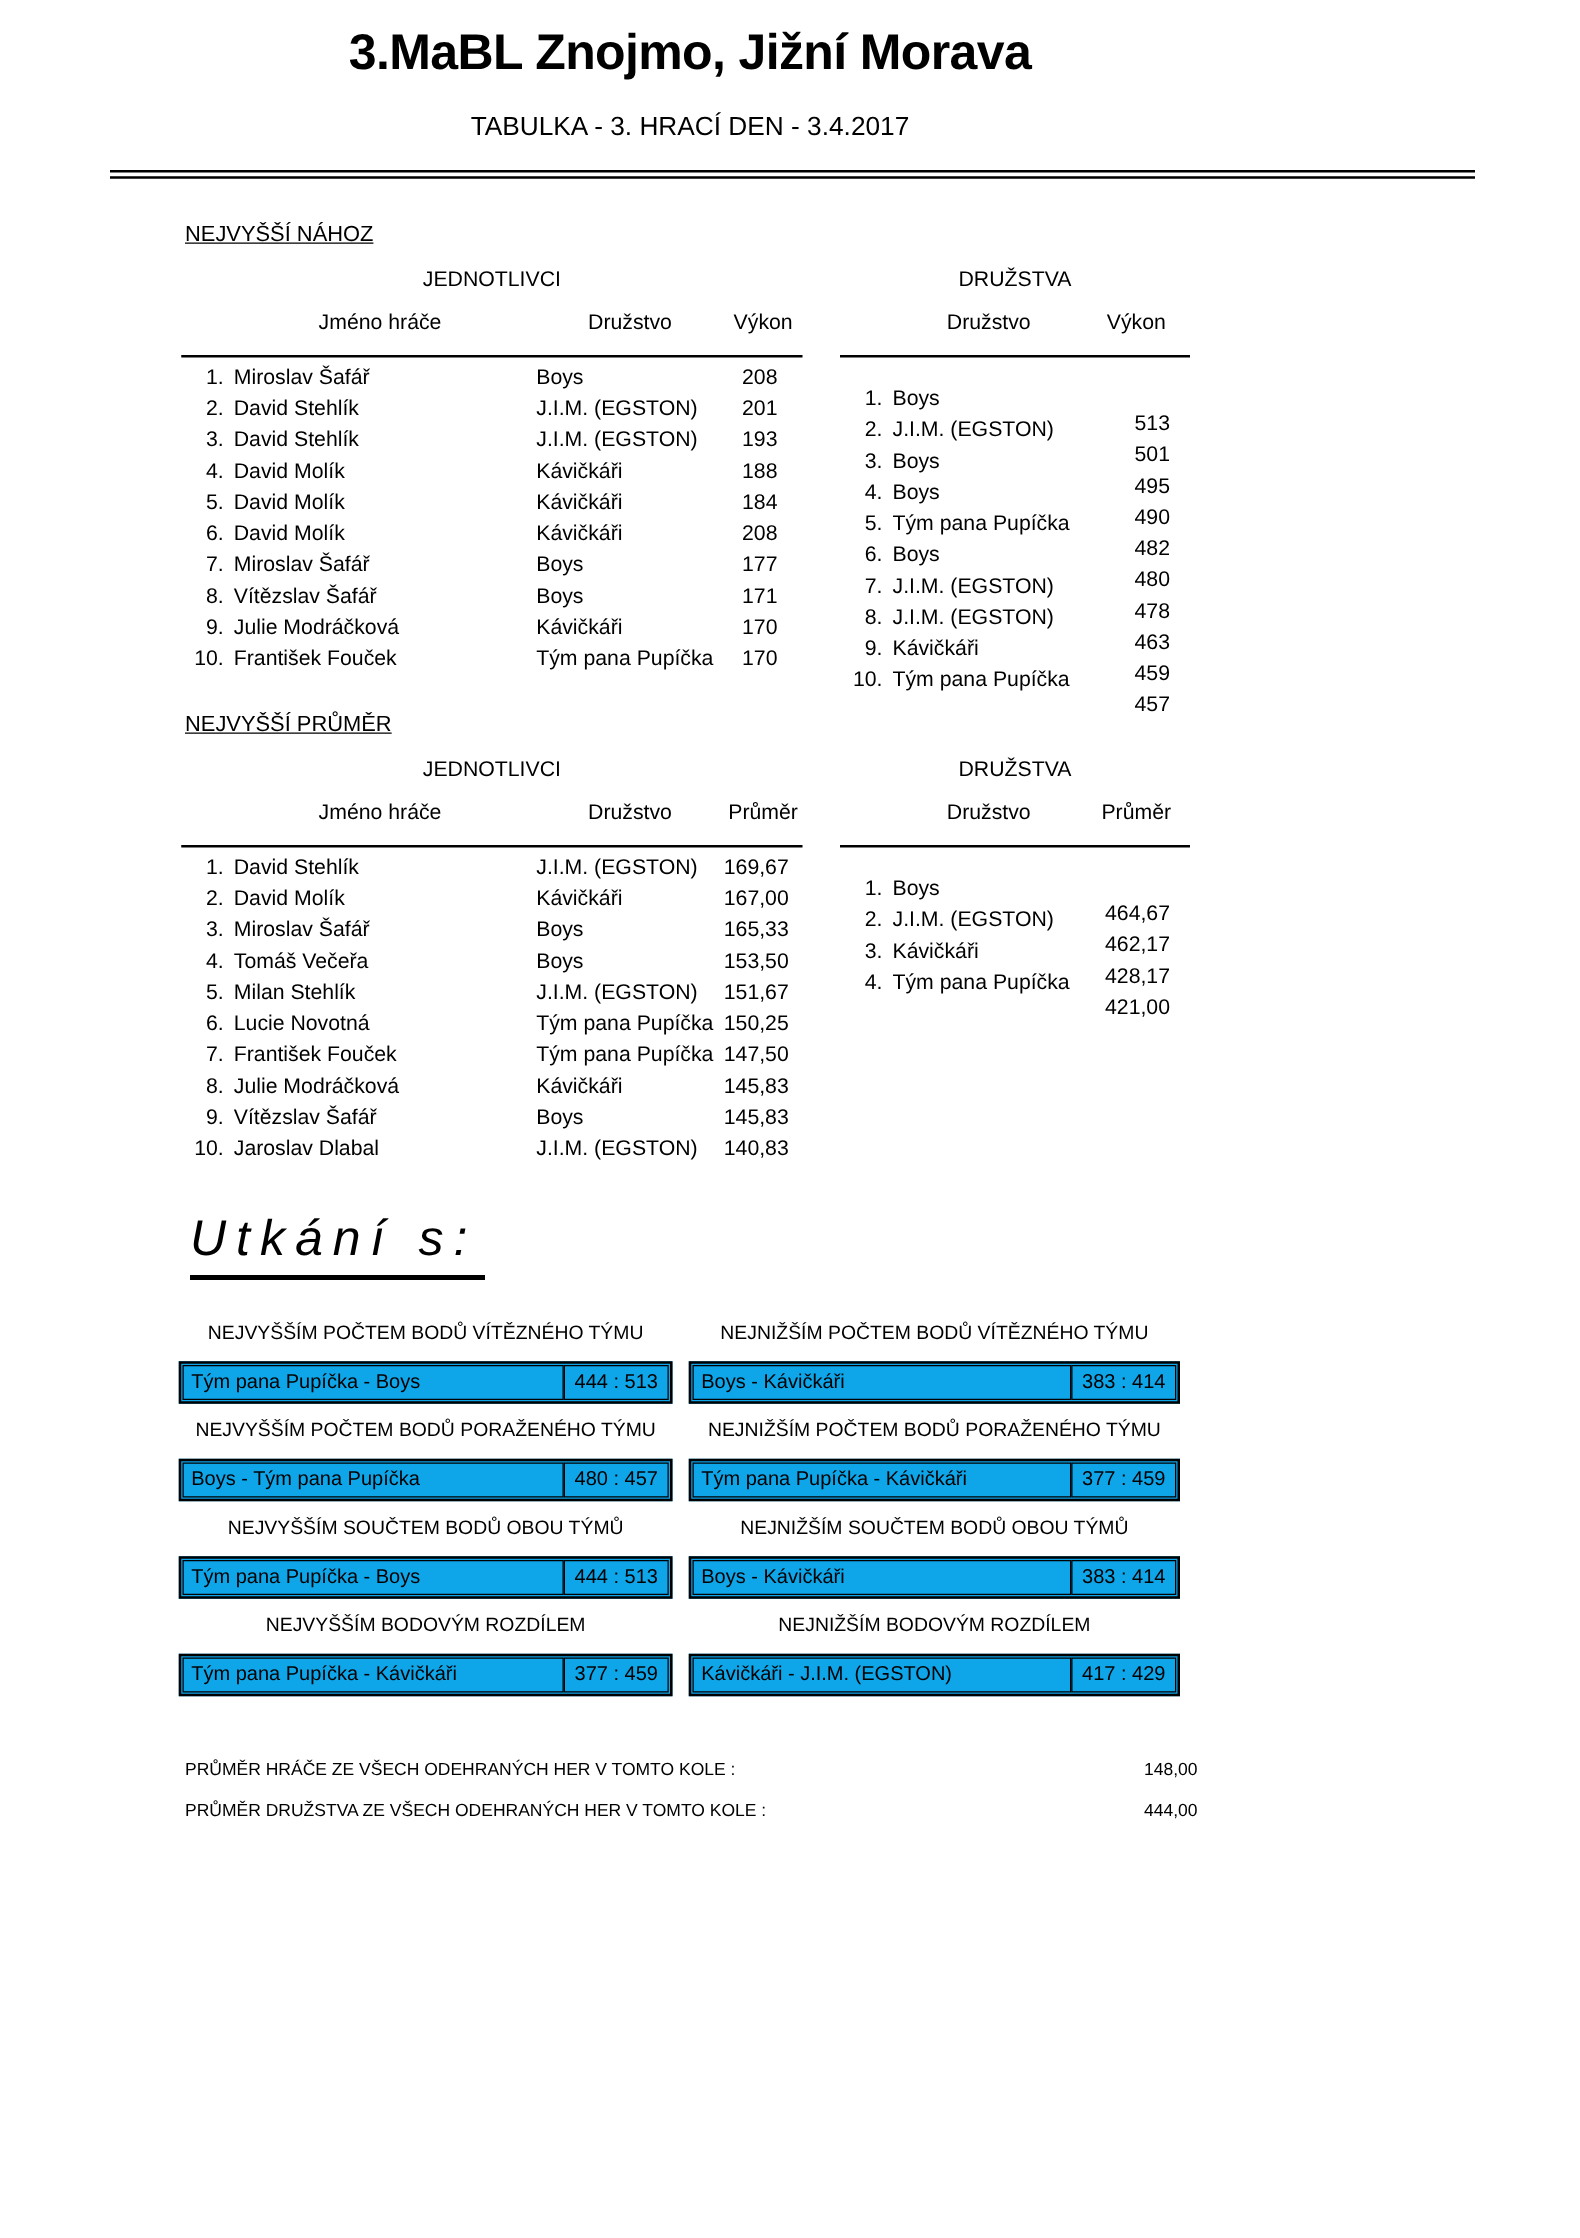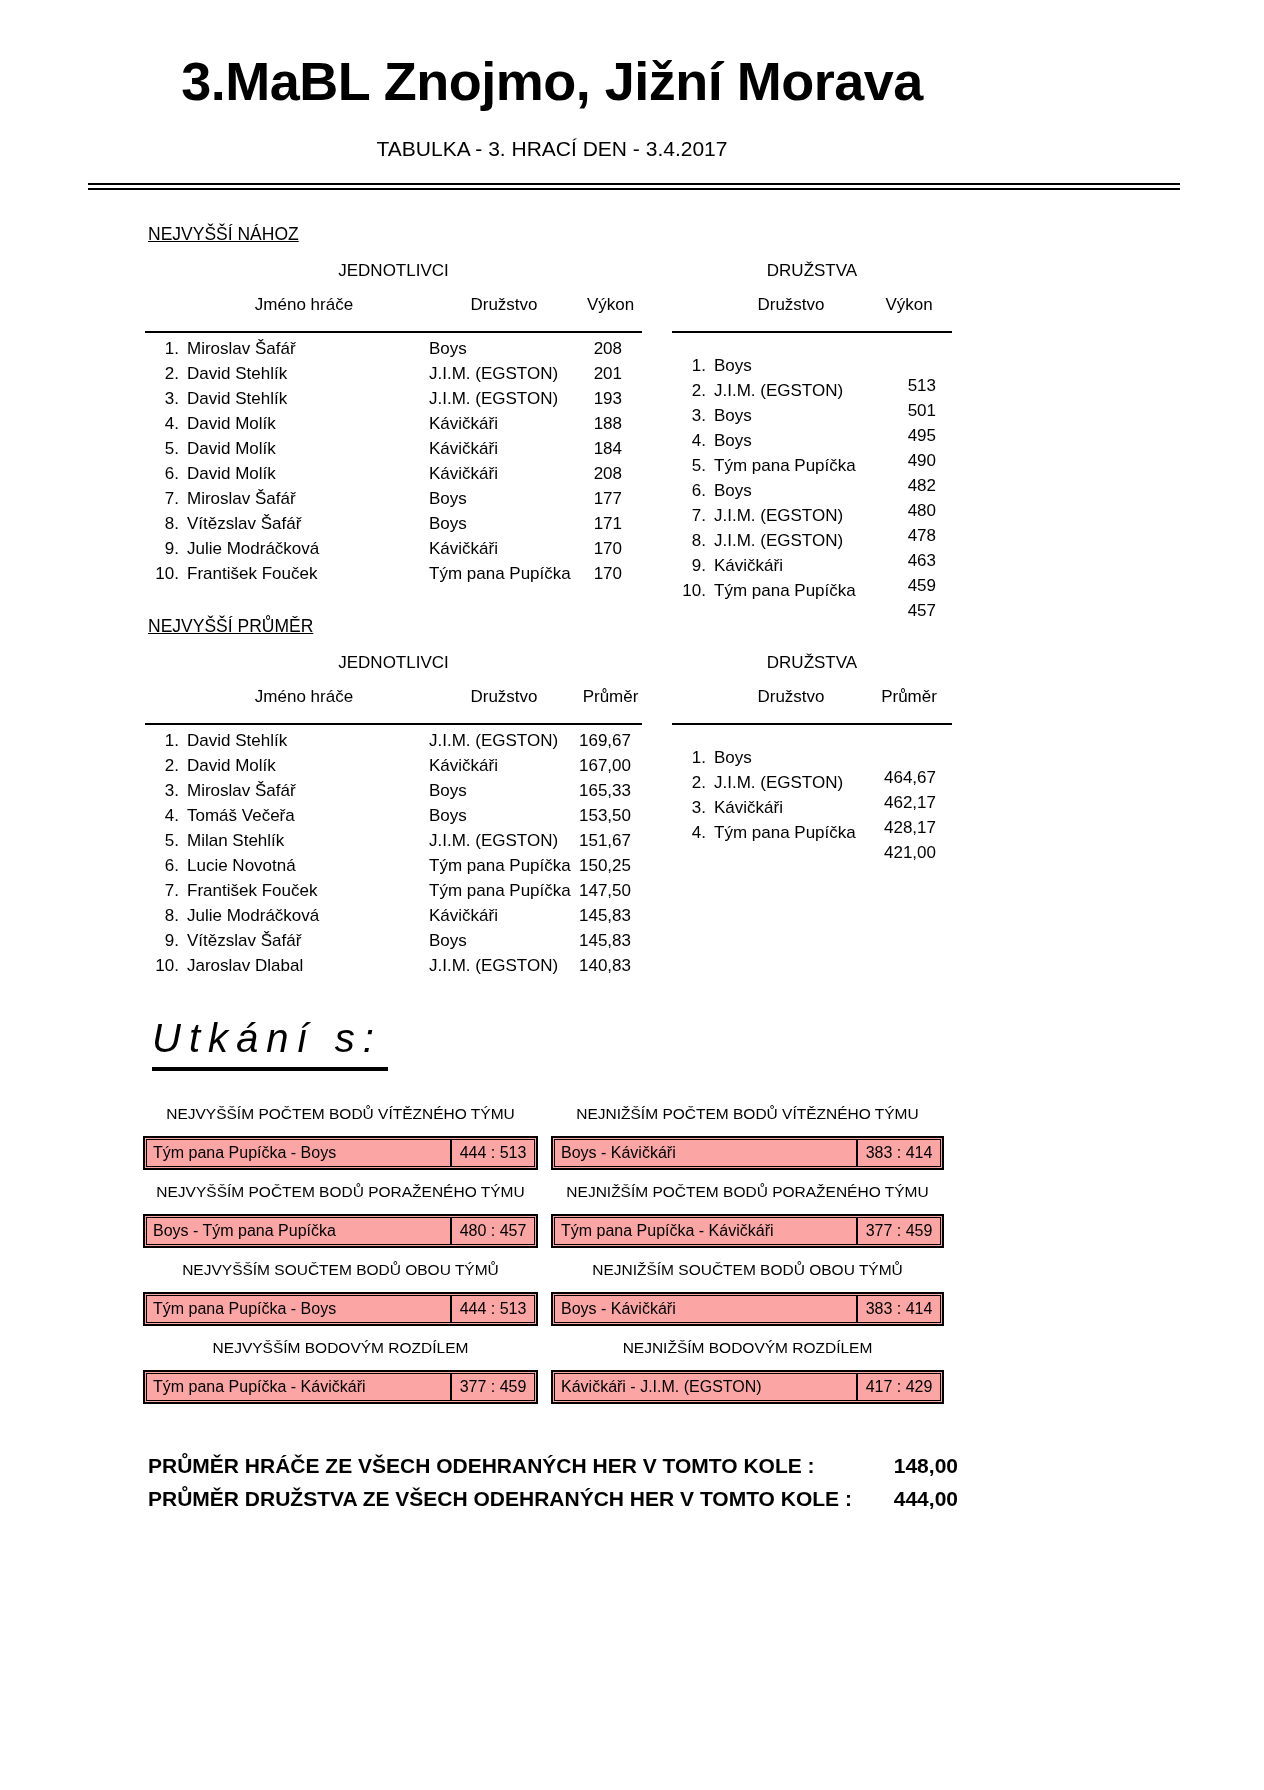--- a/index.html
+++ b/index.html
@@ -4,22 +4,22 @@
 <style>
   html,body{margin:0;padding:0;background:#ffffff;}
   body{
     width:1264px;height:1790px;
     font-family:"Liberation Sans", sans-serif;
     color:#000;
     position:relative;
   }
   .doc-header{width:920px;margin:0 0 0 92px;text-align:center;}
   .page-title{
-    margin:0;padding-top:52px;
-    font-size:54px;font-weight:bold;line-height:1.1;letter-spacing:-0.5px;
+    margin:0;padding-top:20px;
+    font-size:40px;font-weight:bold;line-height:1.1;letter-spacing:-0.5px;
   }
   .page-subtitle{
     margin-top:26px;
     font-size:21px;font-weight:normal;
   }
   .double-rule{
     margin:22px 0 0 88px;width:1092px;height:3px;
     border-top:2px solid #000;border-bottom:2px solid #000;
   }
   .sec-heading{
@@ -50,31 +50,31 @@
     font-size:40px;font-style:italic;letter-spacing:8px;
     border-bottom:4px solid #000;padding-bottom:6px;padding-right:6px;
   }
   .matches-grid{
     margin:34px 0 0 143px;
     width:815px;
     display:grid;grid-template-columns:395px 393px;column-gap:27px;row-gap:26px;gap:13px;
   }
   .match-cell{}
   .match-label{text-align:center;font-size:15.5px;margin-bottom:13px;}
-  .match-box{border:2px solid #000;padding:1px;display:flex;background:#fca5a5;}
+  .match-box{border:2px solid #000;padding:1px;display:flex;background:#0ea5e9;}
   .match-team{
     flex:1;border:1px solid #000;font-size:16px;
     padding:3px 6px;line-height:20px;white-space:nowrap;overflow:hidden;
   }
   .match-score{
     width:82px;border:1px solid #000;font-size:16px;
     text-align:center;padding:3px 0;line-height:20px;
   }
   .summary{margin:50px 0 0 148px;width:810px;}
-  .summary-row{display:flex;justify-content:space-between;font-size:21px;font-weight:bold;height:33px;}
+  .summary-row{display:flex;justify-content:space-between;font-size:14px;font-weight:normal;height:33px;}
 </style>
 </head>
 <body>
 
 <div class="doc-header">
   <h1 class="page-title">3.MaBL Znojmo, Jižní Morava</h1>
   <div class="page-subtitle">TABULKA - 3. HRACÍ DEN - 3.4.2017</div>
 </div>
 
 <div class="double-rule"></div>

